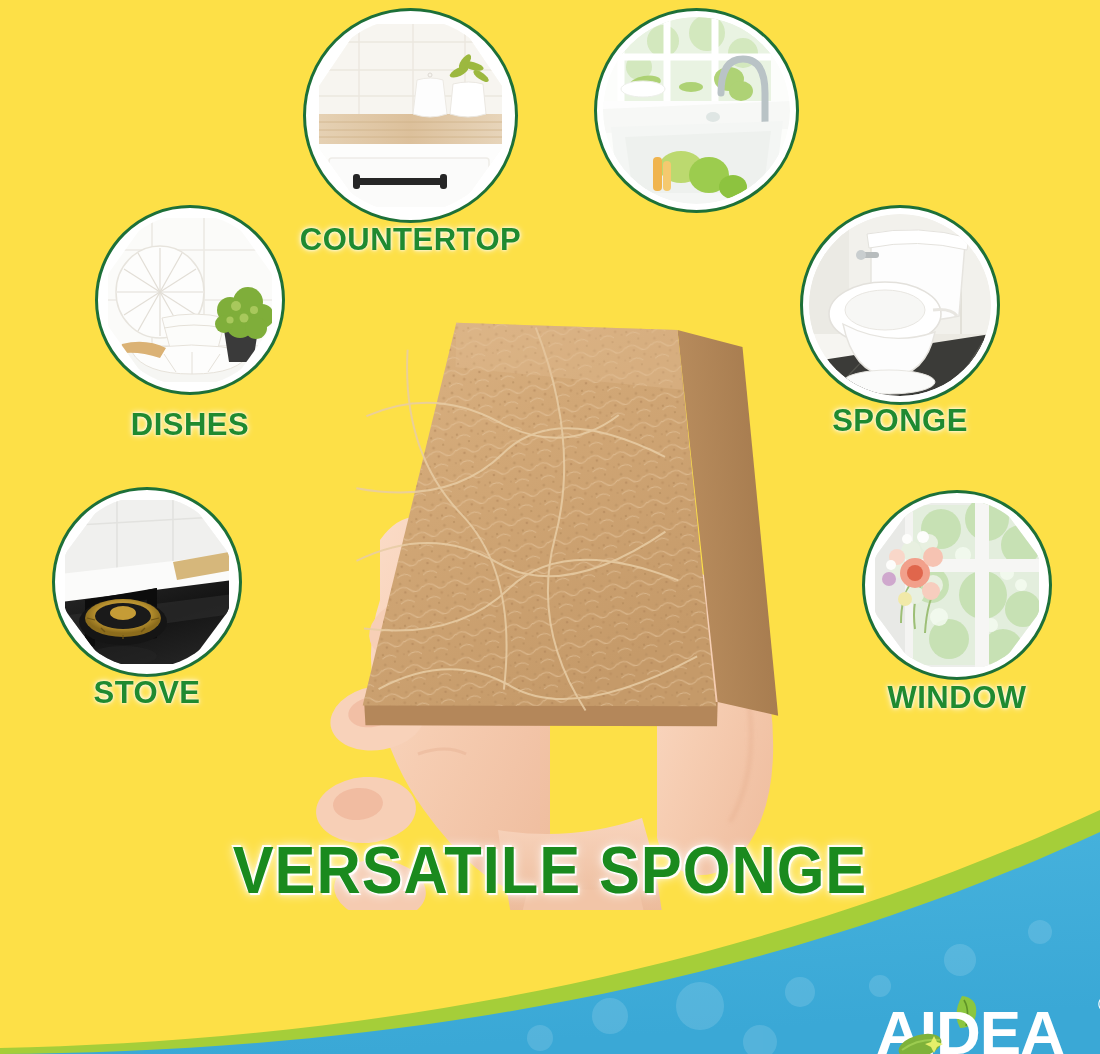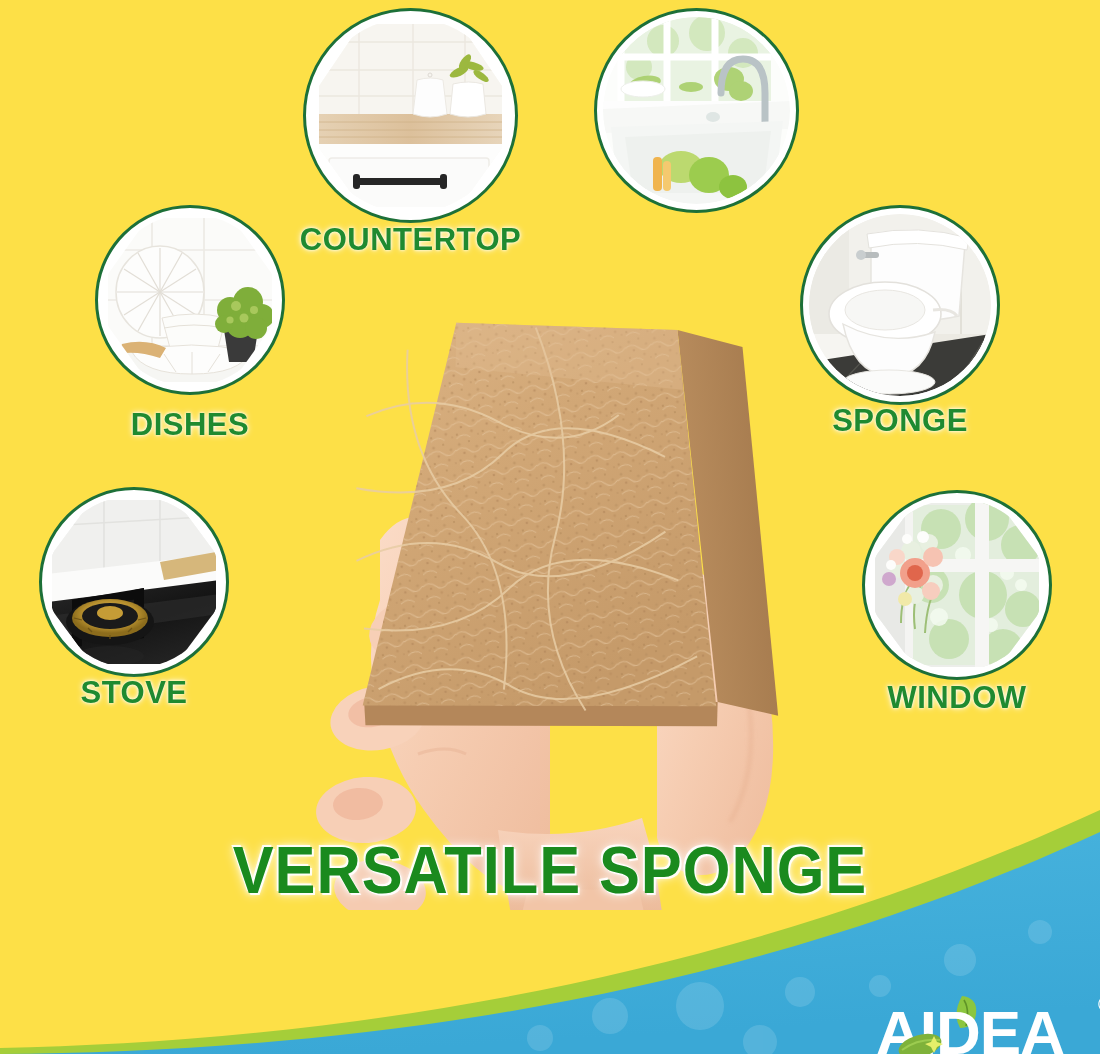--- a/index.html
+++ b/index.html
@@ -333,21 +333,21 @@
           <ellipse cx="76" cy="96" rx="40" ry="20" fill="#f7f7f5" stroke="#e8e6e1"></ellipse>
           <path d="M34 110 q10 48 44 52 q38 2 48 -44 q-46 16 -92 -8 z" fill="#fdfdfd" stroke="#e6e4df" stroke-width="1.4"></path>
           <ellipse cx="80" cy="168" rx="46" ry="12" fill="#fbfbfa" stroke="#e7e5e0"></ellipse>
           <path d="M124 96 q18 -2 24 6" stroke="#e8e6e1" stroke-width="3" fill="none"></path>
         </g>
       </svg>
     </div>
     <div class="tile-label" style="top:198px;font-size:31px;color:#1f8a30;left:-50px;width:300px;">SPONGE</div>
   </div>
 
-  <div class="tile" style="left:39px;top:487px;width:190px;height:190px;">
+  <div class="tile" style="left:52px;top:487px;width:190px;height:190px;">
     <div class="tile-ring" style="width:190px;height:190px;"></div>
     <div class="tile-photo" style="left:9px;top:9px;width:172px;height:172px;">
       <svg width="172" height="172" viewBox="0 0 172 172">
         <defs>
           <clipPath id="hex5">
               <polygon points="44,4 128,4 168,58 168,114 128,168 44,168 4,114 4,58"></polygon>
             </clipPath>
           <linearGradient id="glass" x1="0" y1="0" x2="0.6" y2="1">
             <stop offset="0%" stop-color="#2a2a2a"></stop>
               <stop offset="55%" stop-color="#141414"></stop>

